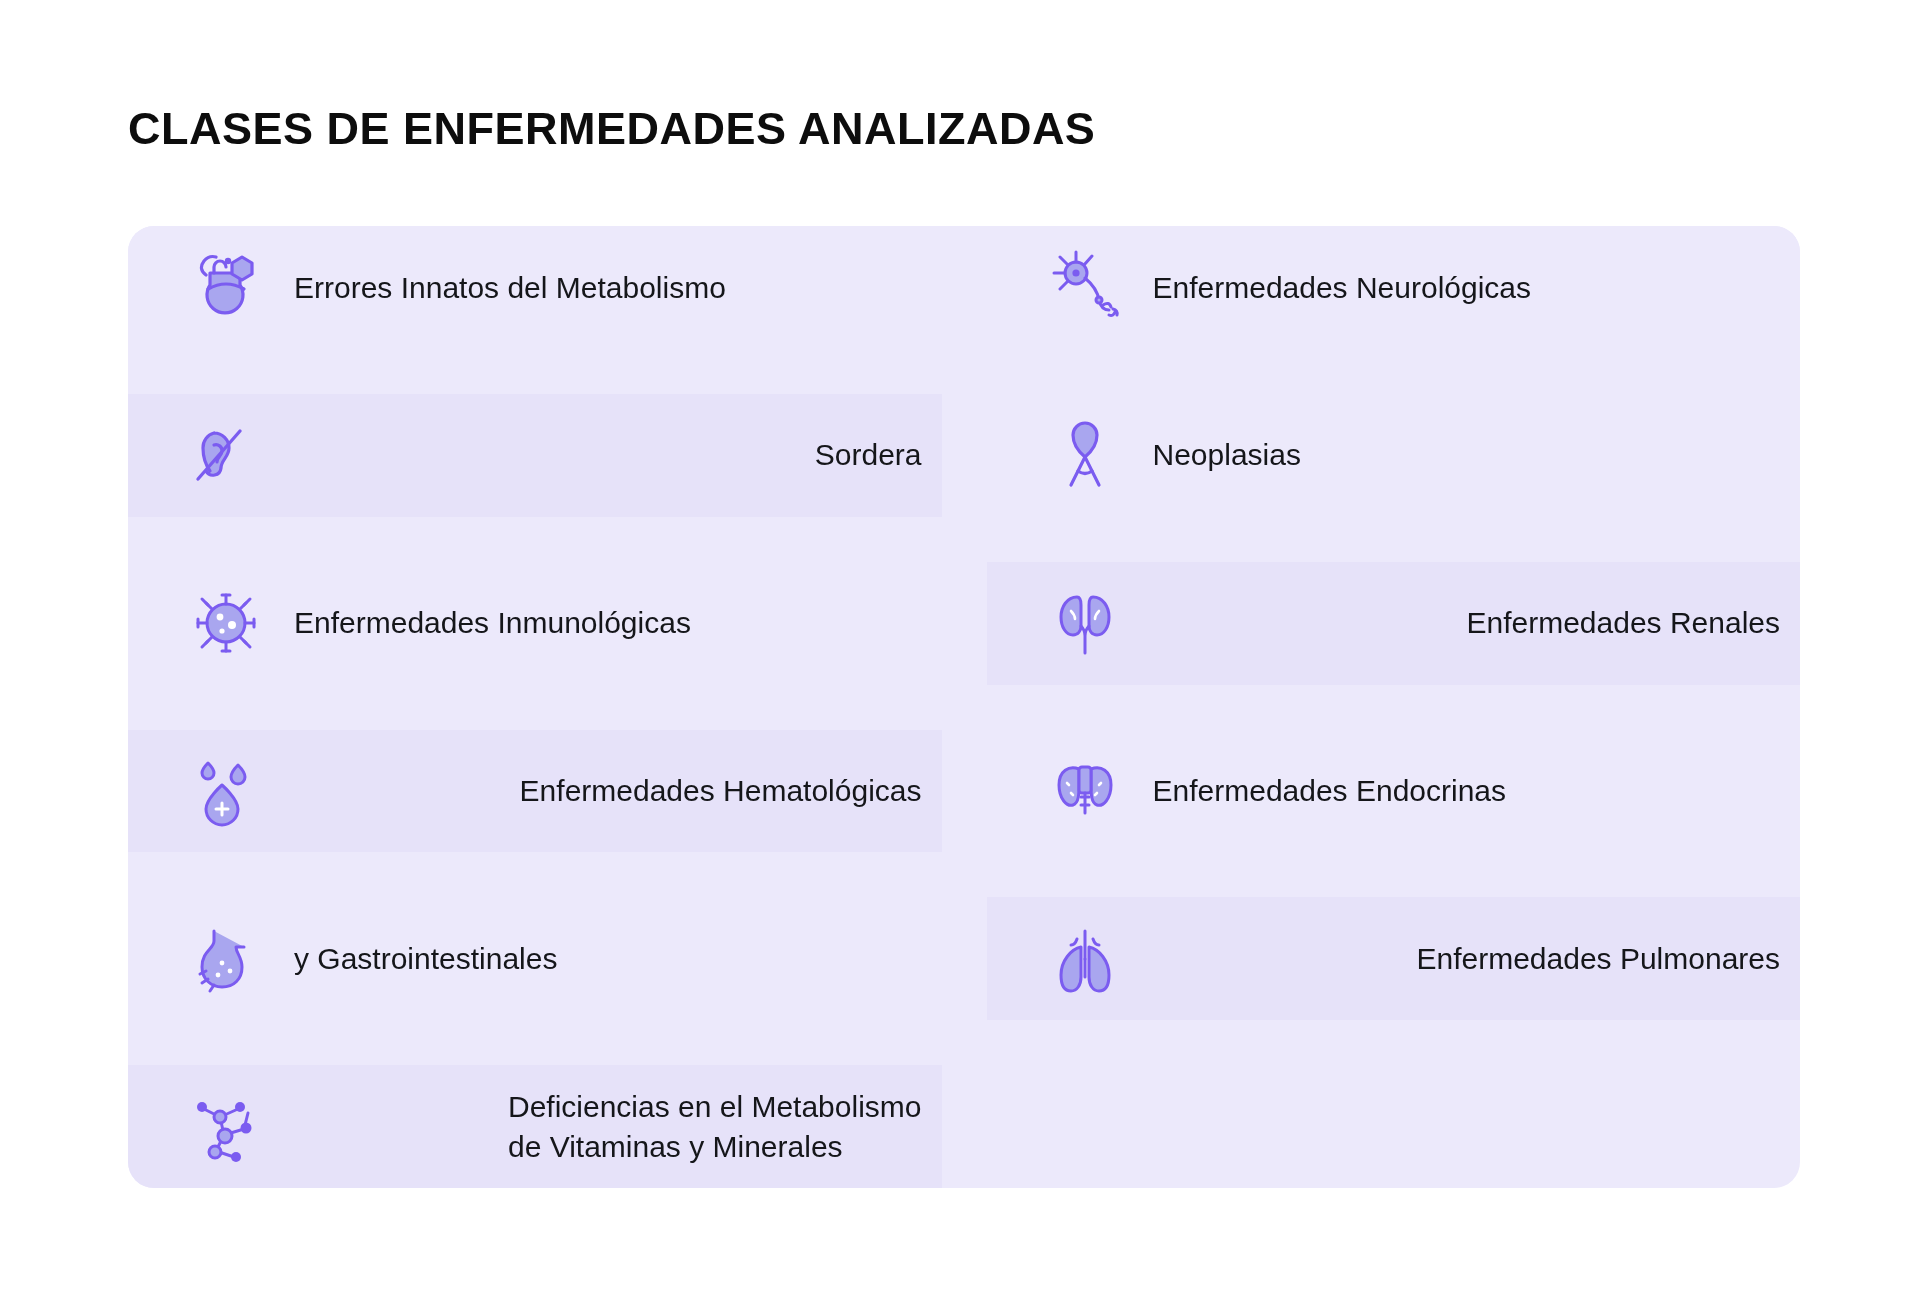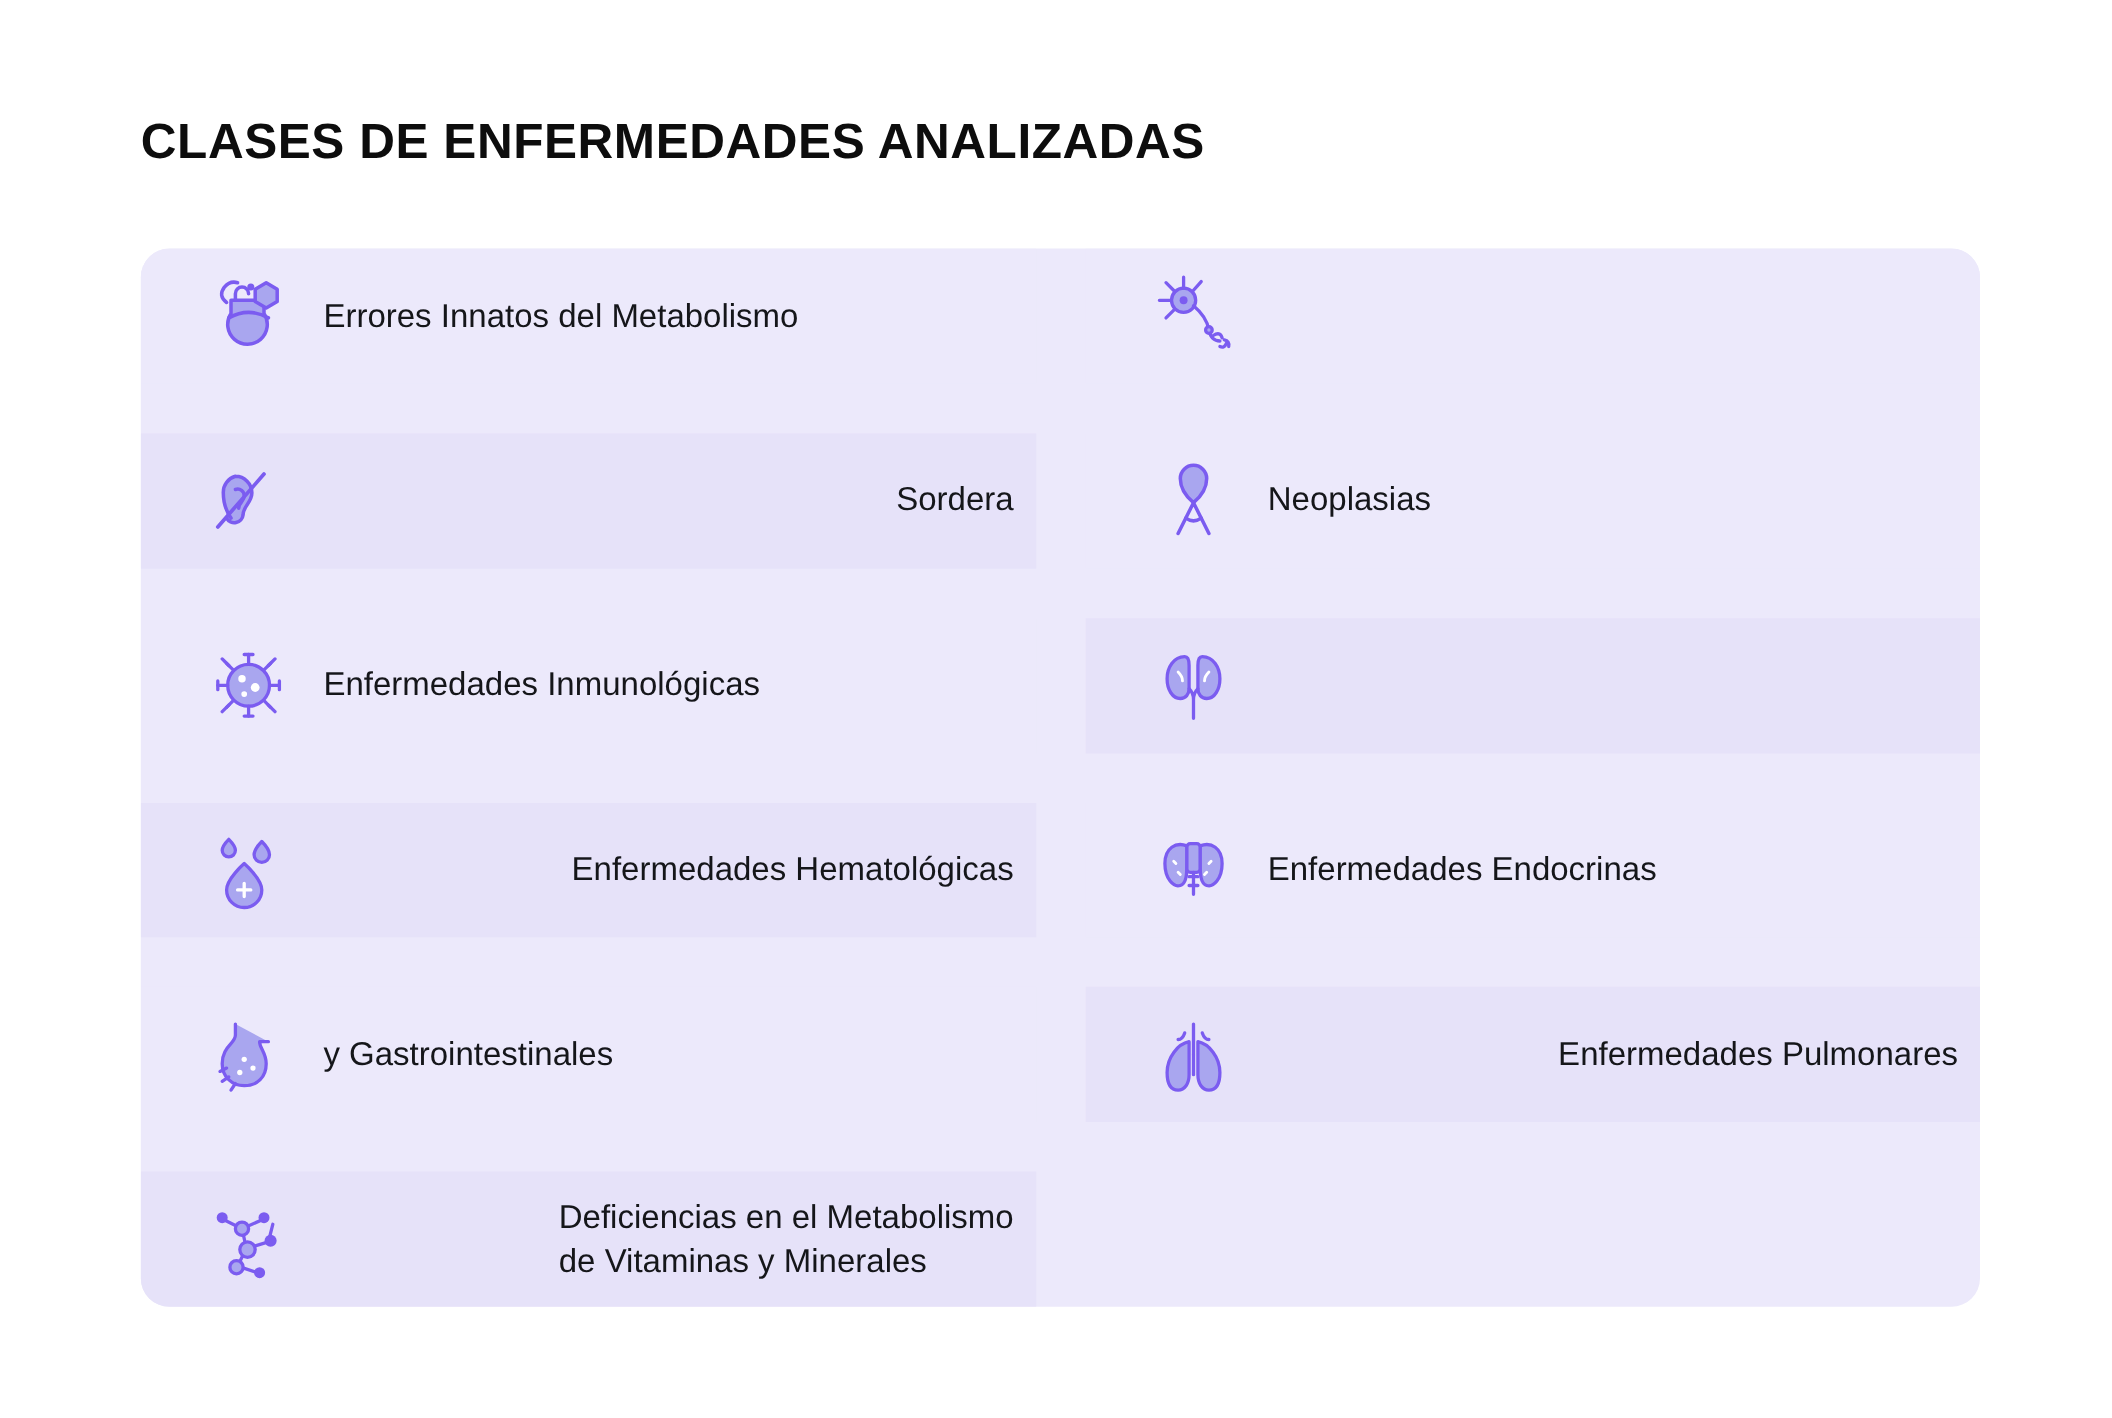--- a/index.html
+++ b/index.html
@@ -106,20 +106,23 @@
       <div class="icon-wrap">
         <svg width="84" height="84" viewBox="0 0 84 84" fill="none" stroke="#7b5cf0" stroke-width="3" stroke-linecap="round" stroke-linejoin="round">
           <circle cx="33" cy="28" r="11" fill="#a9a6ef" stroke="#7b5cf0"></circle>
           <circle cx="33" cy="28" r="3.6" fill="#7b5cf0" stroke="none"></circle>
           <path d="M25 20 l-8 -8 M22 28 l-11 0 M25 36 l-8 8 M41 20 l8 -9 M33 17 l0 -10"></path>
           <path d="M42 33 q12 10 14 22 q2 10 10 10"></path>
           <path d="M60 60 q6 -4 8 2 M66 70 q4 2 6 -3 M70 64 q5 1 4 6"></path>
           <circle cx="56" cy="55" r="3" fill="#a9a6ef"></circle>
         </svg>
       </div>
+      <div class="label">
+        <span>Enfermedades Neurológicas</span>
+      </div>
     </div>
 
     <div class="cell alt">
       <div class="icon-wrap">
         <svg width="84" height="84" viewBox="0 0 84 84" fill="none" stroke="#7b5cf0" stroke-width="3.2" stroke-linecap="round" stroke-linejoin="round">
           <path d="M30 20 a15 15 0 0 1 15 15 c0 9 -8 12 -8 20 a8 8 0 0 1 -15 3 M26 58 q-7 -10 -7 -23 a15 15 0 0 1 11 -15" fill="#a9a6ef" stroke="#7b5cf0"></path>
           <path d="M30 32 a6 6 0 0 1 8 6 c0 5 -5 6 -5 11" fill="none"></path>
           <line x1="14" y1="66" x2="56" y2="18" stroke="#7b5cf0" stroke-width="3.4"></line>
         </svg>
       </div>
@@ -162,20 +165,23 @@
 
     <div class="cell alt">
       <div class="icon-wrap">
         <svg width="84" height="84" viewBox="0 0 84 84" fill="none" stroke="#7b5cf0" stroke-width="3" stroke-linecap="round" stroke-linejoin="round">
           <path d="M34 16 c-10 0 -16 10 -16 20 c0 10 5 18 12 18 c5 0 8 -4 8 -9 l0 -21 c0 -5 -1 -8 -4 -8 z" fill="#a9a6ef" stroke="#7b5cf0"></path>
           <path d="M50 16 c10 0 16 10 16 20 c0 10 -5 18 -12 18 c-5 0 -8 -4 -8 -9 l0 -21 c0 -5 1 -8 4 -8 z" fill="#a9a6ef" stroke="#7b5cf0"></path>
           <path d="M38 45 q4 4 4 10 l0 17 M46 45 q-4 4 -4 10" fill="none"></path>
           <path d="M28 30 q4 4 4 8 M56 30 q-4 4 -4 8" fill="none" stroke="#ffffff" stroke-width="2.6"></path>
         </svg>
       </div>
+      <div class="label">
+        <span>Enfermedades Renales</span>
+      </div>
     </div>
 
     <div class="cell alt">
       <div class="icon-wrap">
         <svg width="84" height="84" viewBox="0 0 84 84" fill="none" stroke="#7b5cf0" stroke-width="3" stroke-linecap="round" stroke-linejoin="round">
           <path d="M38 36 c0 0 -16 14 -16 24 a16 16 0 0 0 32 0 c0 -10 -16 -24 -16 -24 z" fill="#a9a6ef" stroke="#7b5cf0"></path>
           <path d="M38 54 l0 12 M32 60 l12 0" stroke="#ffffff" stroke-width="3"></path>
           <path d="M24 14 c0 0 -6 6 -6 10 a6 6 0 0 0 12 0 c0 -4 -6 -10 -6 -10 z" fill="#a9a6ef" stroke="#7b5cf0"></path>
           <path d="M54 16 c0 0 -7 7 -7 12 a7 7 0 0 0 14 0 c0 -5 -7 -12 -7 -12 z" fill="#a9a6ef" stroke="#7b5cf0"></path>
         </svg>

